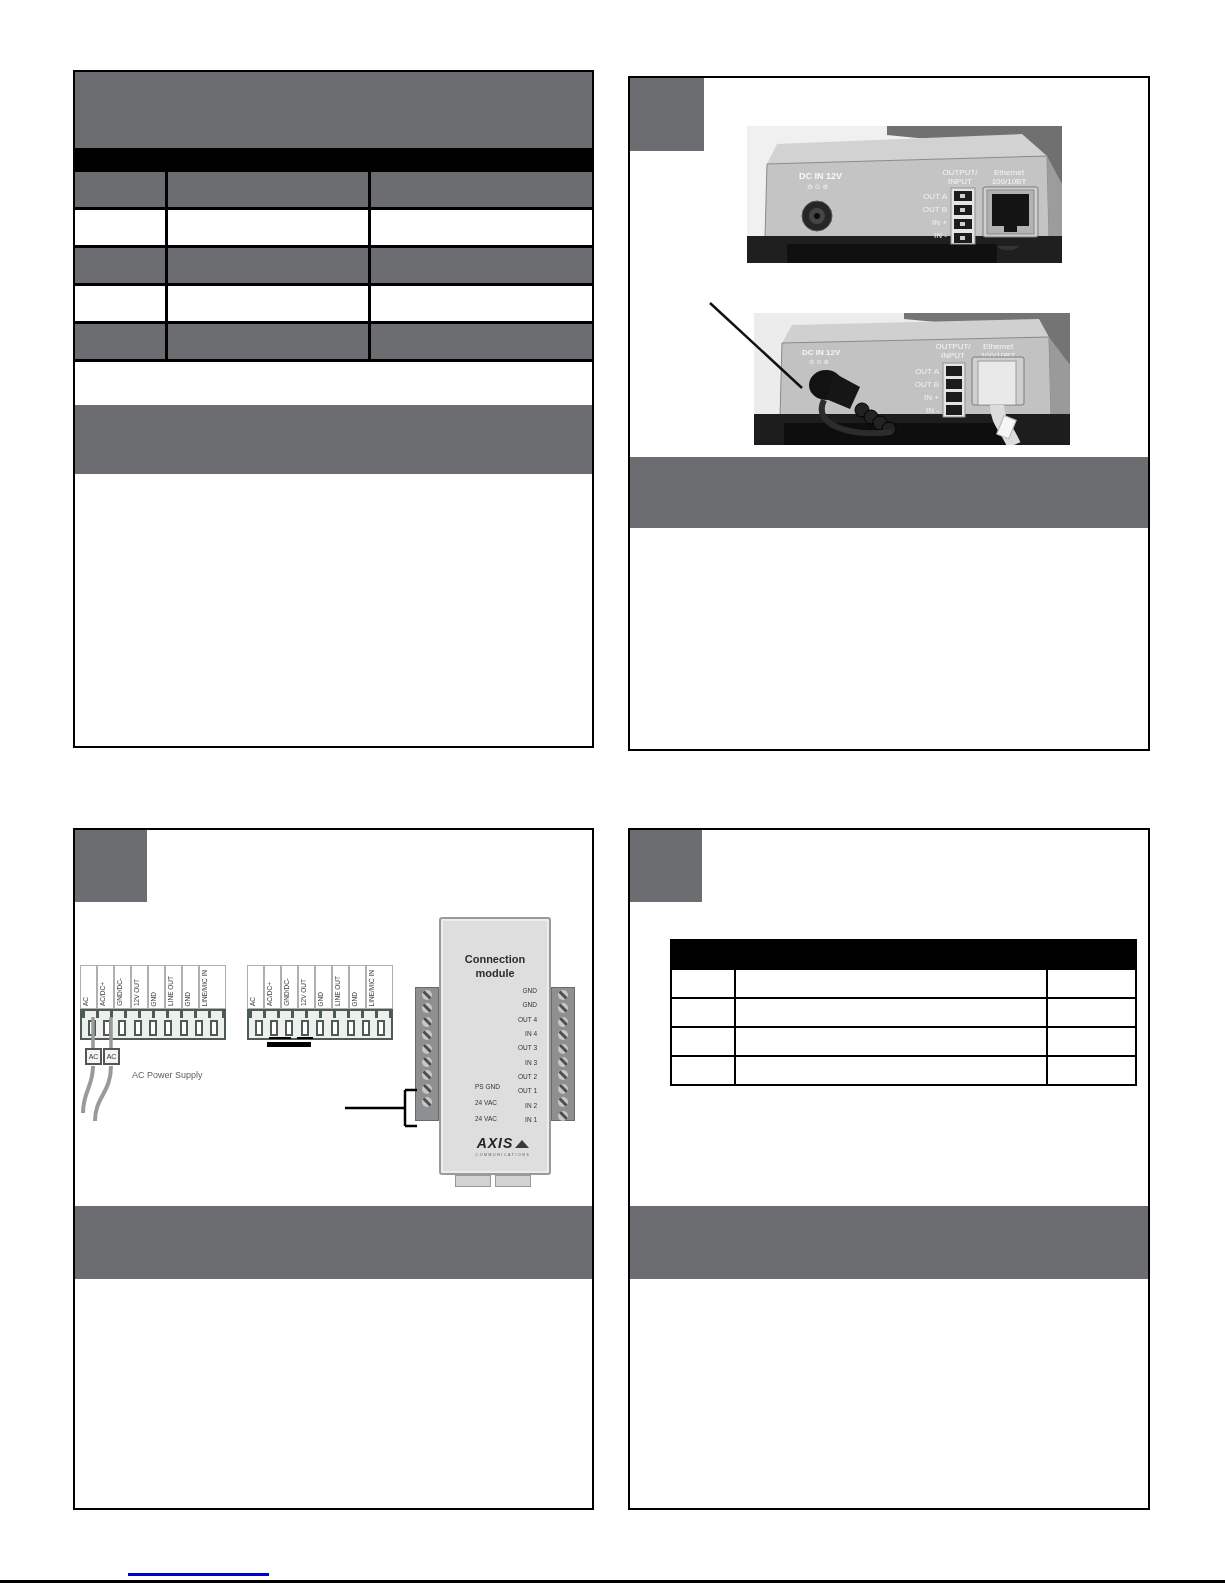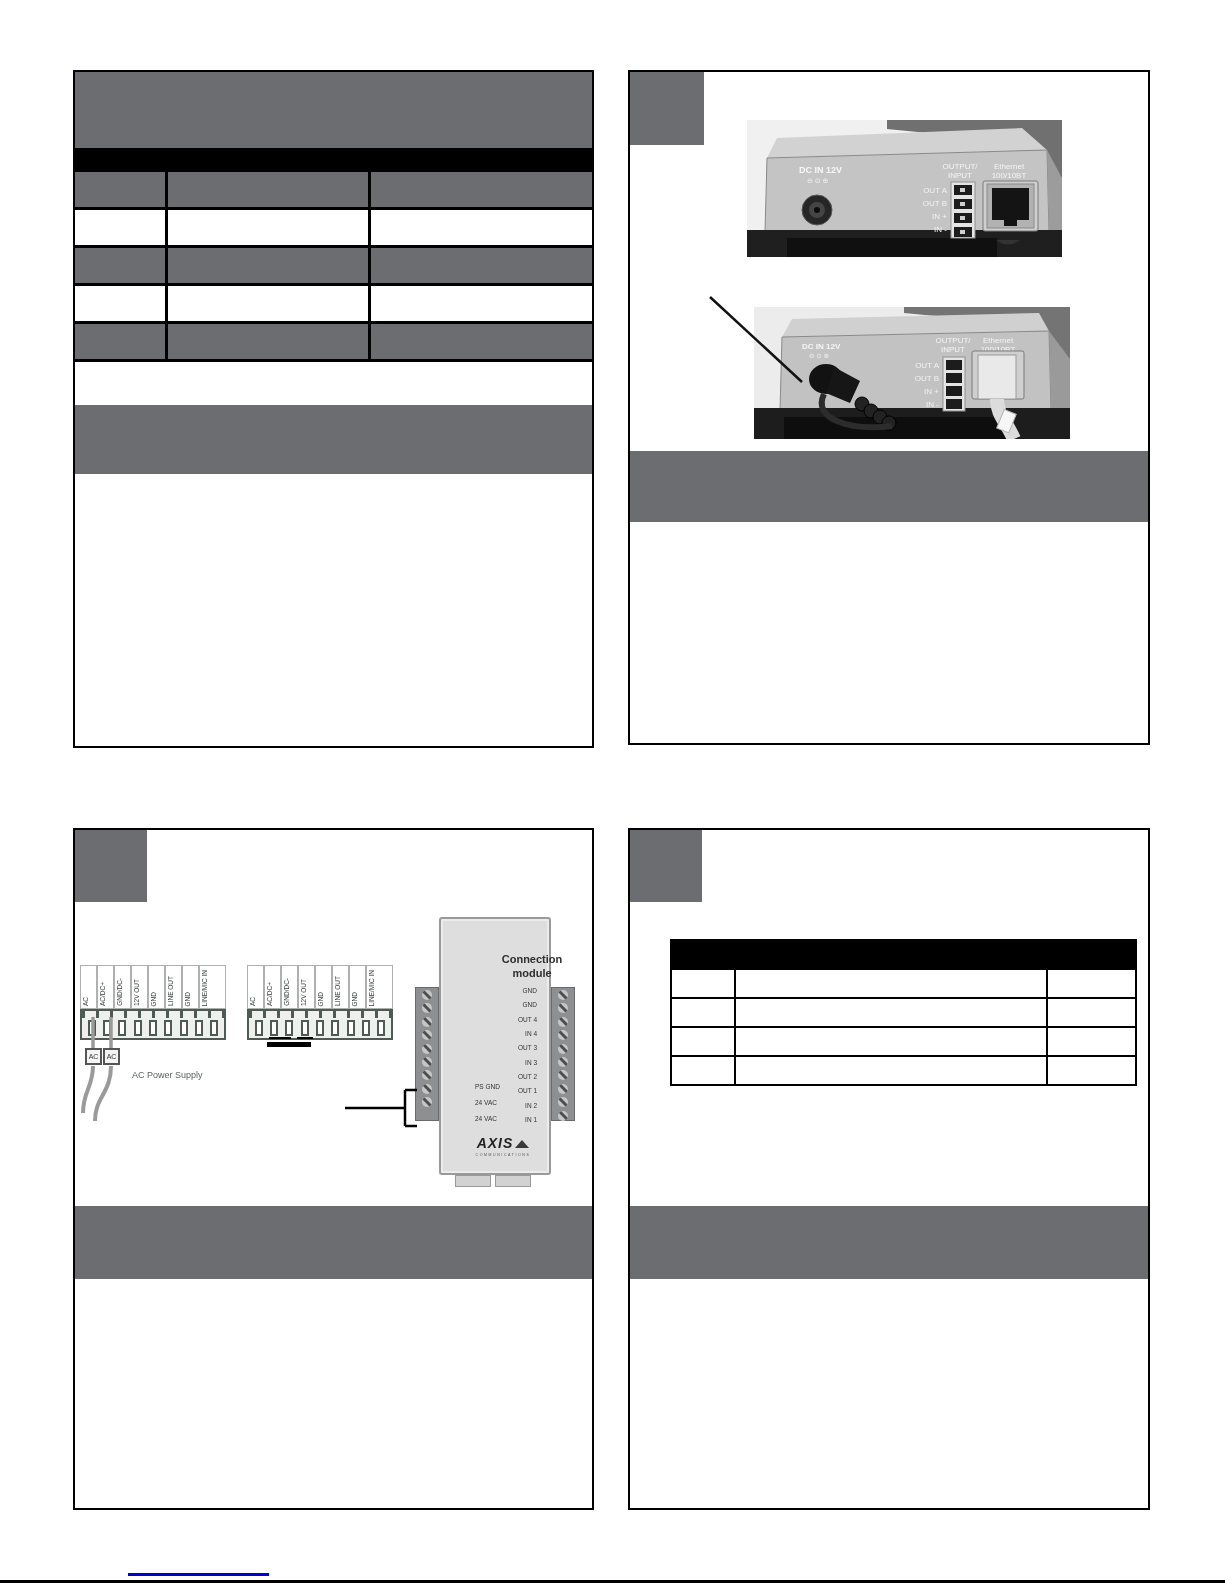--- a/index.html
+++ b/index.html
@@ -15,21 +15,21 @@
   .tl-head{top:0;height:76px;}
   .tl-bar{top:76px;height:24px;background:#000;}
   .tl-table{position:absolute;left:0;top:100px;width:100%;display:grid;
             grid-template-columns:90px 200px 1fr;grid-auto-rows:35px;gap:3px;
             background:#000;border-bottom:3px solid #000;box-sizing:border-box;}
   .cell-g{background:#6b6d71;}
   .cell-w{background:#fff;}
   .tl-sub{top:333px;height:69px;}
 
   
-  .tr{left:628px;top:70px;width:522px;height:675px;}
+  .tr{left:628px;top:76px;width:522px;height:675px;}
   .tr-bar{top:379px;height:71px;}
   .photo{position:absolute;display:block;}
   .arrow-svg{position:absolute;left:75px;top:218px;width:105px;height:100px;z-index:5;}
 
   
   .bl{left:73px;top:828px;width:521px;height:682px;}
   .bl-bar{top:376px;height:73px;}
   .tblock{position:absolute;top:135px;width:146px;height:170px;}
   .tb1{left:5px;} .tb2{left:172px;}
   .tlabels{position:absolute;left:0;top:0;display:flex;height:44px;}
@@ -56,21 +56,21 @@
   .m-strip-l{left:0;top:70px;} .m-strip-r{left:136px;top:70px;width:24px;}
   .screw{position:relative;width:10px;height:10px;border-radius:50%;background:#c6c6c6;
          margin:3.4px auto 0 auto;overflow:hidden;}
   .screw:first-child{margin-top:0;}
   .screw::after{content:'';position:absolute;left:-2px;top:3.5px;width:15px;height:3px;
          background:#4e4e4e;transform:rotate(45deg);}
   .m-body{position:absolute;left:24px;top:0;width:112px;height:258px;background:#dedede;
           border:2px solid #9a9a9a;border-radius:3px;box-sizing:border-box;
           box-shadow:inset 0 0 0 2px #ececec;}
   .m-title{position:absolute;left:0;top:34px;width:100%;text-align:center;font-weight:bold;
-           font-size:11px;color:#2e2e2e;line-height:1.25;padding-left:37px;}
+           font-size:11px;color:#2e2e2e;line-height:1.25;}
   .m-rpins{position:absolute;right:12px;top:68px;height:136px;display:flex;flex-direction:column;
            justify-content:space-between;align-items:flex-end;font-size:6.5px;color:#333;}
   .m-lpins{position:absolute;left:34px;top:164px;height:39px;display:flex;flex-direction:column;
            justify-content:space-between;font-size:6.5px;color:#333;}
   .m-brand{position:absolute;left:8px;top:215px;width:100%;text-align:center;}
   .m-brand .ax{font-weight:bold;font-style:italic;font-size:14px;color:#222;letter-spacing:1px;}
   .m-brand .tri{display:inline-block;width:0;height:0;border-left:7px solid transparent;
            border-right:7px solid transparent;border-bottom:8px solid #3a3a3a;margin-left:2px;}
   .m-brand .sub{font-size:3.5px;letter-spacing:1.6px;color:#555;margin-top:1px;}
   .m-tab{position:absolute;top:258px;width:36px;height:12px;background:#d2d2d2;border:1px solid #9a9a9a;

